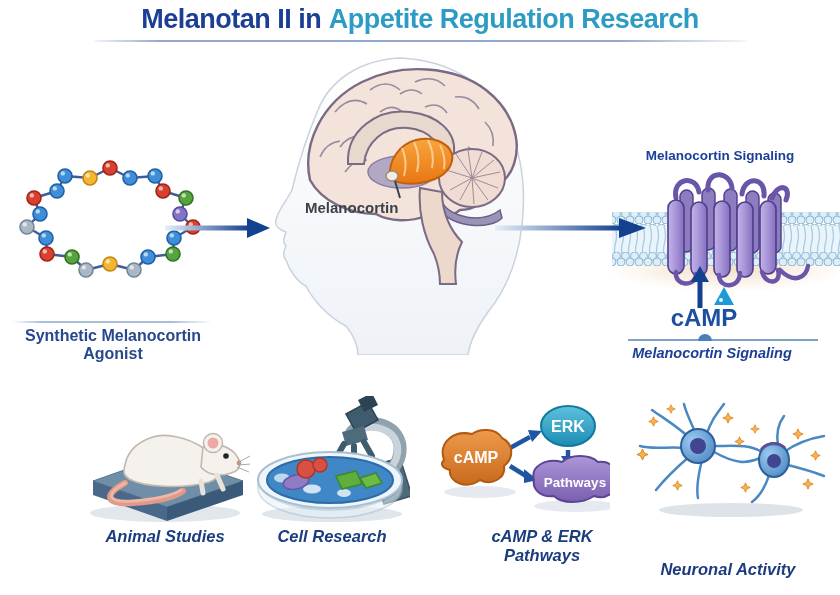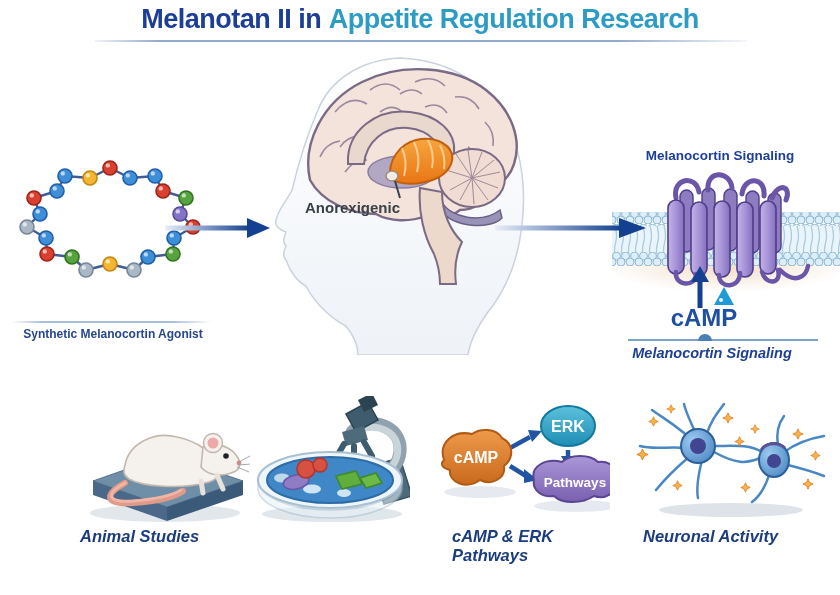--- a/index.html
+++ b/index.html
@@ -10,34 +10,34 @@
   .title{left:0;top:4px;width:840px;text-align:center;font-size:27px;font-weight:bold;letter-spacing:-0.5px;}
   .ttl-dark{color:var(--title-dark);}
   .ttl-teal{color:var(--title-teal);margin-left:0.28em;}
   .title-underline{left:95px;top:40px;width:652px;height:2px;
     background:linear-gradient(90deg,rgba(150,175,210,.15),#90a9cc 10%,#90a9cc 80%,rgba(150,175,210,.1));}
   
   .lbl-dark{color:var(--label-dark);}
   .mol-label{left:18px;top:295px;width:190px;text-align:center;font-size:19px;font-weight:bold;}
   .mol-divider{left:12px;top:321px;width:200px;height:2px;
     background:linear-gradient(90deg,rgba(150,175,210,0),#a9bedb 15%,#a9bedb 80%,rgba(150,175,210,0));}
-  .mol-sublabel{left:8px;top:327px;width:210px;text-align:center;font-size:12px;font-weight:bold;color:#27478f;}
+  .mol-sublabel{left:8px;top:327px;width:210px;text-align:center;font-size:16px;font-weight:bold;color:#27478f;}
   .hypo-label{left:305px;top:199px;width:110px;font-size:15px;font-weight:bold;color:var(--hypothalamus-label);}
   .mc4r-title{left:620px;top:114px;width:200px;text-align:center;font-size:26px;font-weight:bold;}
   .mc4r-sub{left:620px;top:148px;width:200px;text-align:center;font-size:13.5px;font-weight:bold;}
   .camp-label{left:624px;top:304px;width:160px;text-align:center;font-size:24px;font-weight:bold;color:#1e4fa0;}
   .camp-divider{left:628px;top:339px;width:190px;height:2px;background:#7da3c8;}
   .camp-bump{left:698px;top:334px;width:14px;height:7px;background:#4a7fb5;border-radius:7px 7px 0 0;}
   .anorex-label{left:612px;top:345px;width:200px;text-align:center;font-size:14.5px;font-weight:bold;font-style:italic;}
-  .cap{position:absolute;top:527px;text-align:left;font-weight:bold;font-style:italic;
+  .cap{position:absolute;top:527px;text-align:center;font-weight:bold;font-style:italic;
        font-size:16.5px;color:var(--caption);}
   .cap-1{left:80px;width:170px;}
   .cap-2{left:247px;width:170px;}
   .cap-3{left:452px;width:180px;}
-  .cap-4{left:643px;width:170px;}
+  .cap-4{left:643px;width:170px;margin-top:33px;}
   .logo{left:8px;top:551px;font-size:31px;font-weight:500;letter-spacing:.3px;color:var(--logo-black);}
   svg{display:block;}
   text.node-txt{fill:#fff;font-weight:bold;font-family:"Liberation Sans","DejaVu Sans",sans-serif;}
 </style>
 </head>
 <body>
 
 <div class="stage">
 
   <div class="abs title">
@@ -188,21 +188,21 @@
          C204,216 206,202 212,190 C200,178 192,160 192,140 Z" fill="#ecd9cc" stroke="#7a6a85" stroke-width="2"></path>
 
     <g>
       <path d="M140,126 C138,108 150,92 166,88 C182,84 198,90 202,102
                C204,112 197,122 185,127 C170,133 150,134 140,126 Z" fill="url(#orangeGrad)" stroke="#c05f10" stroke-width="2"></path>
       <path d="M152,96 q6,14 2,28 M164,90 q7,15 3,30 M178,88 q7,14 4,28 M190,93 q6,12 4,24" stroke="#fcd9a8" stroke-width="2" fill="none" opacity="0.8"></path>
       <ellipse cx="142" cy="124" rx="6" ry="5" fill="#f3ece4" stroke="#9a8a7a" stroke-width="1.5"></ellipse>
     </g>
     <line x1="150" y1="146" x2="145" y2="129" stroke="#3b4350" stroke-width="2"></line>
   </svg>
-  <div class="abs hypo-label">Anorexigenic</div>
+  <div class="abs hypo-label">Melanocortin</div>
 
   <svg class="abs" style="left:495px;top:217px;z-index:3;" width="152" height="22" viewBox="0 0 152 22">
     <defs>
       <linearGradient id="ag2" x1="0" y1="0" x2="1" y2="0">
         <stop offset="0" stop-color="#e8eef8"></stop>
           <stop offset="1" stop-color="#14418f"></stop>
       </linearGradient>
     </defs>
     <rect x="0" y="8.5" width="126" height="5" fill="url(#ag2)"></rect>
     <polygon points="124,1 151,11 124,21" fill="#14418f"></polygon>
@@ -324,20 +324,21 @@
       <ellipse cx="60" cy="93" rx="9" ry="4.5" fill="#cfe4f2"></ellipse>
       <ellipse cx="92" cy="97" rx="7" ry="4" fill="#cfe4f2"></ellipse>
       <ellipse cx="44" cy="86" rx="13" ry="7" fill="#8f7cc4" stroke="#6a55a8" stroke-width="1.5" transform="rotate(-12 44 86)"></ellipse>
       <circle cx="54" cy="73" r="9" fill="#d85042" stroke="#b23528" stroke-width="1.5"></circle>
       <circle cx="68" cy="69" r="7" fill="#d85042" stroke="#b23528" stroke-width="1.5"></circle>
       <polygon points="84,80 104,75 110,88 90,93" fill="#5fae3e" stroke="#3f8a28" stroke-width="1.5"></polygon>
       <polygon points="108,82 124,77 130,87 114,92" fill="#6cba48" stroke="#3f8a28" stroke-width="1.5"></polygon>
       <path d="M6,84 A72,30 0 0 0 150,84 L150,92 A72,30 0 0 1 6,92 Z" fill="#e8f2f8" opacity="0.55" stroke="#a8c0d0" stroke-width="1.5"></path>
     </g>
   </svg>
+  <div class="cap cap-2">Cell Research</div>
 
   <svg class="abs" style="left:430px;top:398px;" width="180" height="122" viewBox="0 0 180 122">
     <defs>
       <linearGradient id="oGrad" x1="0" y1="0" x2="0" y2="1">
         <stop offset="0" stop-color="#ee9a4a"></stop>
           <stop offset="1" stop-color="#c96a1e"></stop>
       </linearGradient>
       <linearGradient id="tGrad" x1="0" y1="0" x2="0" y2="1">
         <stop offset="0" stop-color="#5cc2dc"></stop>
           <stop offset="1" stop-color="#1e8cb4"></stop>

